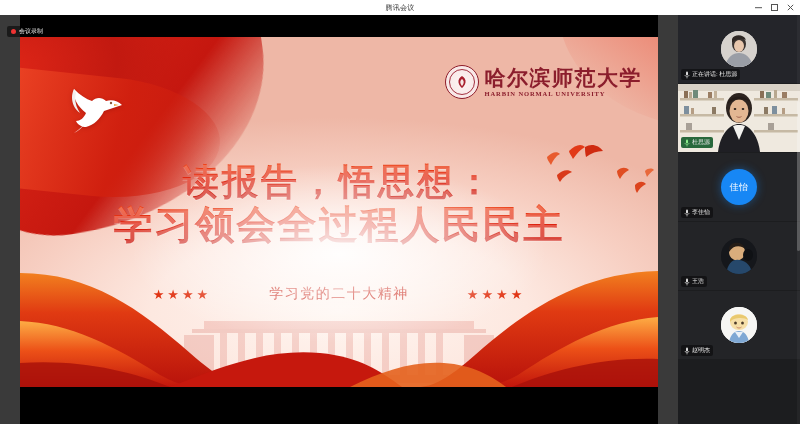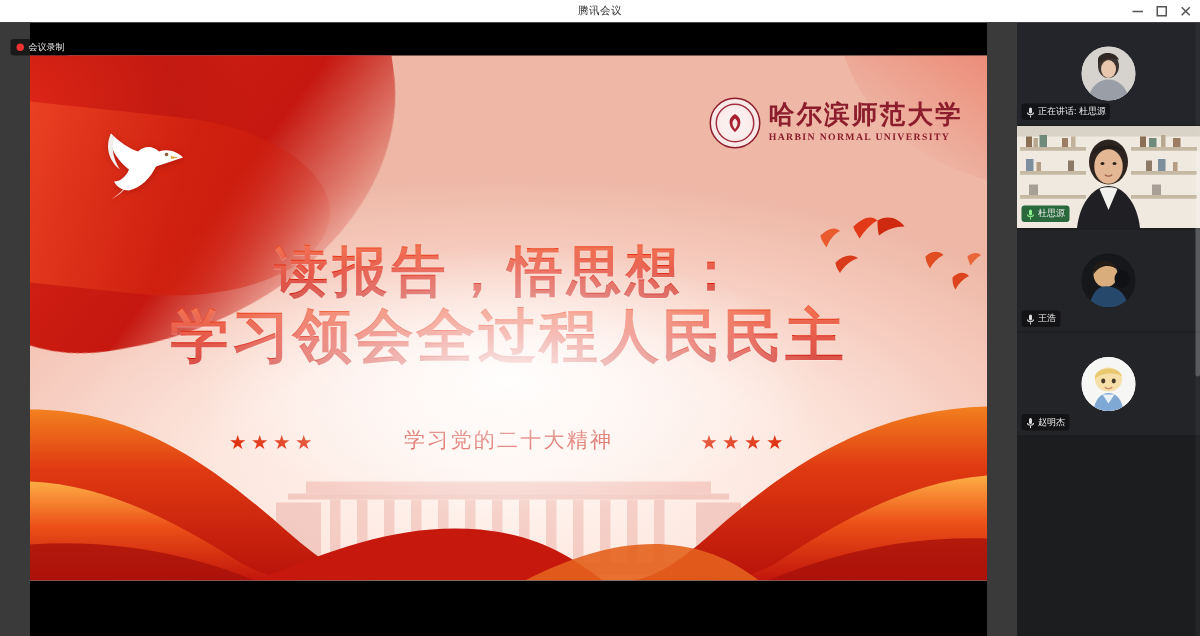--- a/index.html
+++ b/index.html
@@ -123,21 +123,21 @@
   }
   .logo-mark::before{
     content:"";
     position:absolute; inset:3px; border-radius:50%;
     border:.8px solid #a33040;
   }
   .logo-mark svg{ display:block; }
   .logo-text { display:flex; flex-direction:column; line-height:1; }
   .logo-cn {
     font-family: "DejaVu Serif", "Liberation Serif", serif;
-    font-size: 17px; font-weight: 700; color: #8b1d2c;
+    font-size: 21px; font-weight: 700; color: #8b1d2c;
     letter-spacing: 1.5px;
   }
   .logo-en {
     font-family: "Liberation Serif", serif;
     font-size: 6.5px; font-weight: 700; color: #8b1d2c;
     letter-spacing: .9px; margin-top: 3px;
   }
 
   
   .headline {
@@ -468,20 +468,33 @@
       <div class="name-chip green">
         <svg class="mic" viewBox="0 0 6 8">
           <rect x="2" y="0.6" width="2" height="4" rx="1" fill="#8ef08e"></rect>
           <path d="M1 4 C1 6 5 6 5 4" stroke="#8ef08e" stroke-width=".7" fill="none"></path>
           <path d="M3 6 V7.4" stroke="#8ef08e" stroke-width=".7"></path>
         </svg>
         <span class="name-text">杜思源</span>
       </div>
     </div>
 
+    <div class="tile">
+      <div class="tile-inner">
+        <div class="avatar-circle">佳怡</div>
+      </div>
+      <div class="name-chip">
+        <svg class="mic" viewBox="0 0 6 8">
+          <rect x="2" y="0.6" width="2" height="4" rx="1" fill="#dcdcdc"></rect>
+          <path d="M1 4 C1 6 5 6 5 4" stroke="#dcdcdc" stroke-width=".7" fill="none"></path>
+          <path d="M3 6 V7.4" stroke="#dcdcdc" stroke-width=".7"></path>
+        </svg>
+        <span class="name-text">李佳怡</span>
+      </div>
+    </div>
 
 
     <div class="tile">
       <div class="tile-inner">
         <div class="avatar-photo" style="background:#1c1d20;">
           <svg viewBox="0 0 36 36">
             <rect width="36" height="36" fill="#15171b"></rect>
             <ellipse cx="16" cy="14" rx="8" ry="8.5" fill="#d9ad7c"></ellipse>
             <path d="M8 10 C10 3 22 3 24 11 C20 7 12 7 8 14 Z" fill="#241c16"></path>
             <path d="M5 36 C7 25 12 21 18 22 C26 23 30 28 31 36 Z" fill="#26486b"></path>

